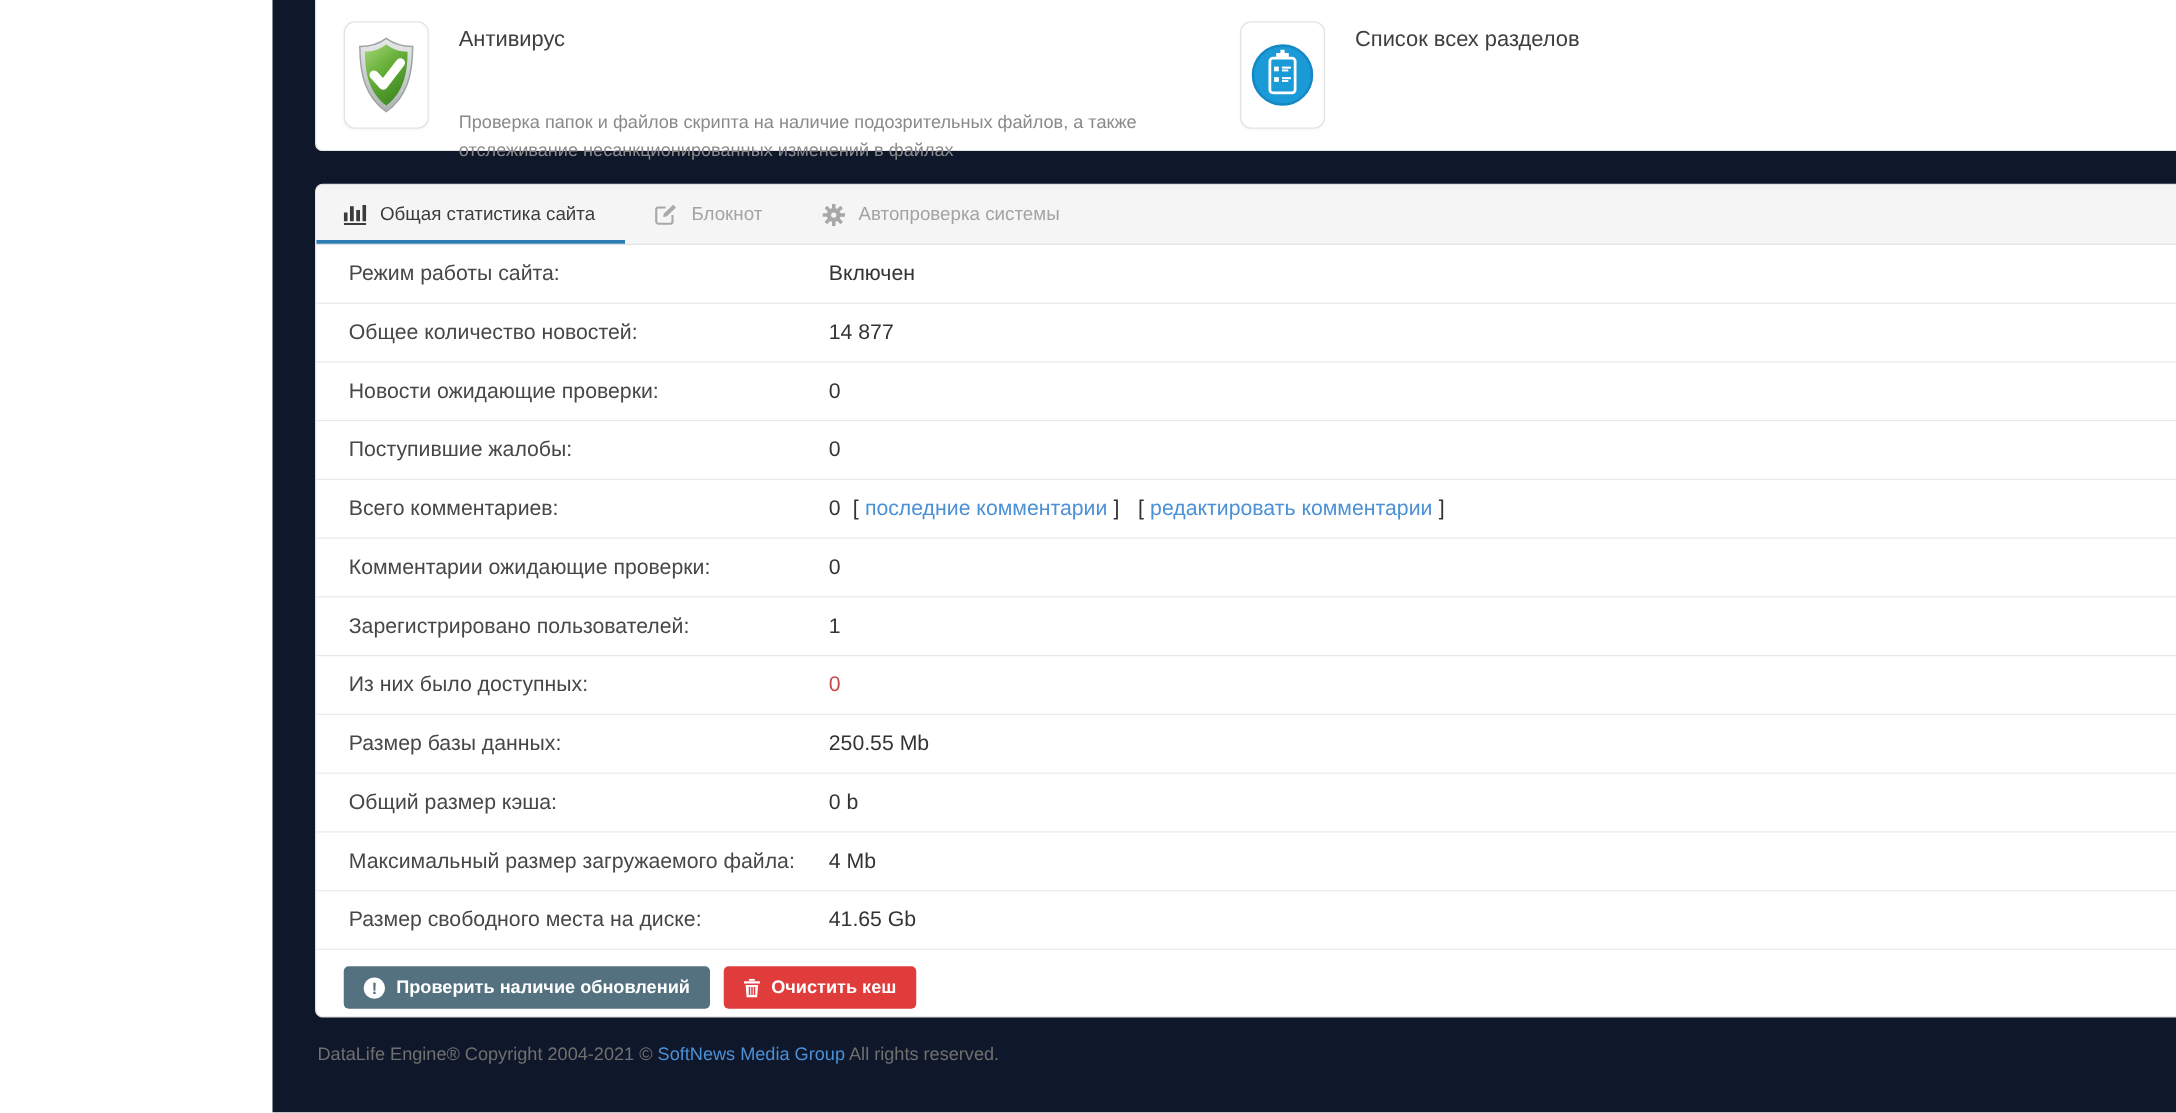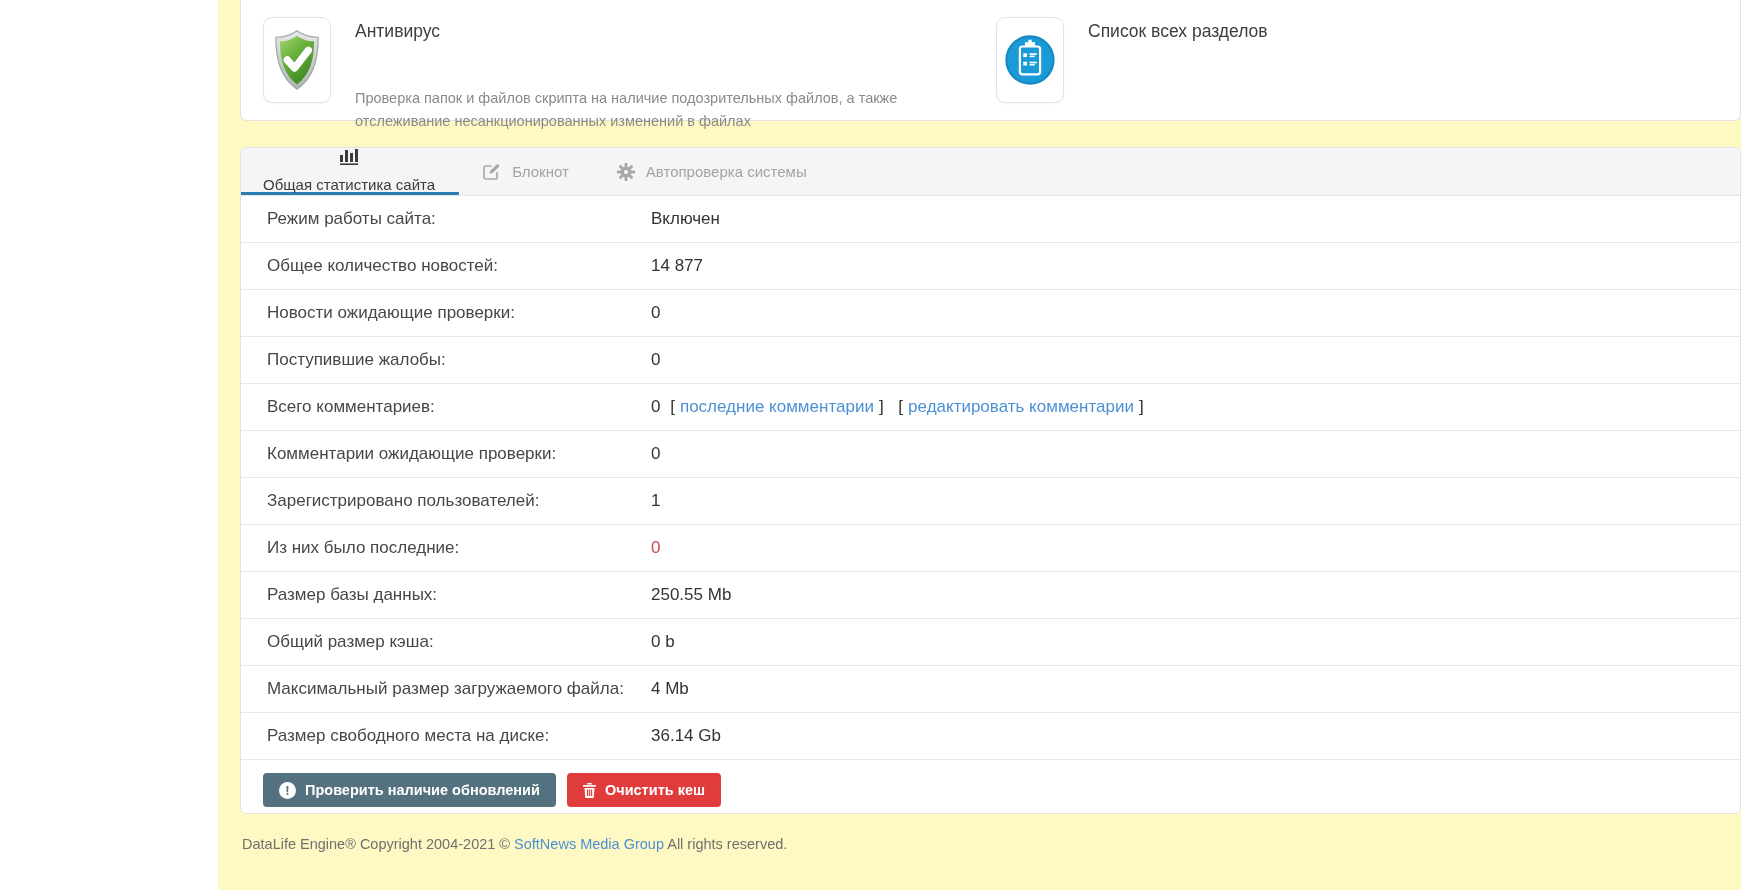--- a/index.html
+++ b/index.html
@@ -1,45 +1,45 @@
 <!DOCTYPE html>
 <html><head>
 <meta charset="utf-8">
 <style>
   * { margin:0; padding:0; box-sizing:border-box; }
   html,body { width:1741px; height:890px; overflow:hidden; }
   body { font-family:"Liberation Sans", sans-serif; background:#ffffff; color:#333; }
   .page { position:relative; width:1741px; height:890px; background:#fff; }
   .sidebar { position:absolute; left:0; top:0; width:218px; height:890px; background:#ffffff; }
   .main { position:absolute; left:218px; top:0; width:1523px; height:890px;
-          background:#fef9c3; padding-left:22px; overflow:hidden; }
+          background:#0f172a; padding-left:34px; overflow:hidden; }
 
   
   .cards-panel { width:1501px; height:121px; background:#fff;
                  border:1px solid #E2E2E2; border-top:none; border-radius:0 0 6px 6px;
                  position:relative; }
   .card { position:absolute; top:17px; display:flex; gap:24px; cursor:pointer; }
   .card-antivirus { left:22px; }
-  .card-sections  { left:755px; }
+  .card-sections  { left:739px; }
   .icon-tile { width:68px; height:86px; background:#fff; border:1px solid #E3E3E3;
                border-radius:9px; display:flex; align-items:center; justify-content:center;
                box-shadow:0 1px 2px rgba(0,0,0,.04); flex:none; }
   .card-text { padding-top:4px; }
   .card-title { font-size:17.5px; color:#3E3E3E; margin-bottom:7px; }
   .card-desc { font-size:14.5px; line-height:23px; color:#8A8A8A; }
   .card-antivirus .card-desc { max-width:545px;margin-top:45px; }
 
   
   .tabs-panel { margin-top:26px; width:1501px; background:#fff;
                 border:1px solid #E2E2E2; border-radius:6px; overflow:hidden; }
   .tabbar { height:48px; background:#F5F5F5; border-bottom:1px solid #E4E4E4;
             display:flex; align-items:stretch; }
   .tab { display:flex; align-items:center; gap:11px; padding:0 24px; font-size:15px;
          color:#A3A3A3; cursor:pointer; }
-  .tab:first-child { padding-left:22px;flex-direction:column; }
+  .tab:first-child { padding-left:22px; }
   .tab.active { color:#3C3C3C; box-shadow:inset 0 -3px 0 #2C7DB3; }
 
   
   .stat-row { height:47px; display:flex; align-items:center; border-bottom:1px solid #E9E9E9;
               font-size:17px; }
   .stat-label { width:410px; padding-left:26px; color:#474747; flex:none; }
   .stat-value { color:#333; }
   .stat-value.red { color:#C94A4A; }
   .stat-value a, .footer a { color:#4C90D6; text-decoration:none; cursor:pointer; }
   .bracket { color:#333; margin:0 5px; }
@@ -188,38 +188,38 @@
         </div>
         <div class="stat-row">
           <span class="stat-label">Комментарии ожидающие проверки:</span>
           <span class="stat-value">0</span>
         </div>
         <div class="stat-row">
           <span class="stat-label">Зарегистрировано пользователей:</span>
           <span class="stat-value">1</span>
         </div>
         <div class="stat-row">
-          <span class="stat-label">Из них было последние:</span>
+          <span class="stat-label">Из них было доступных:</span>
           <span class="stat-value red">0</span>
         </div>
         <div class="stat-row">
           <span class="stat-label">Размер базы данных:</span>
           <span class="stat-value">250.55 Mb</span>
         </div>
         <div class="stat-row">
           <span class="stat-label">Общий размер кэша:</span>
           <span class="stat-value">0 b</span>
         </div>
         <div class="stat-row">
           <span class="stat-label">Максимальный размер загружаемого файла:</span>
           <span class="stat-value">4 Mb</span>
         </div>
         <div class="stat-row">
           <span class="stat-label">Размер свободного места на диске:</span>
-          <span class="stat-value">36.14 Gb</span>
+          <span class="stat-value">41.65 Gb</span>
         </div>
       </div>
 
       <div class="actions">
         <button class="btn btn-slate">
           <span class="excl-circle">!</span>
           <span>Проверить наличие обновлений</span>
         </button>
         <button class="btn btn-red">
           <span class="icon-inline">

